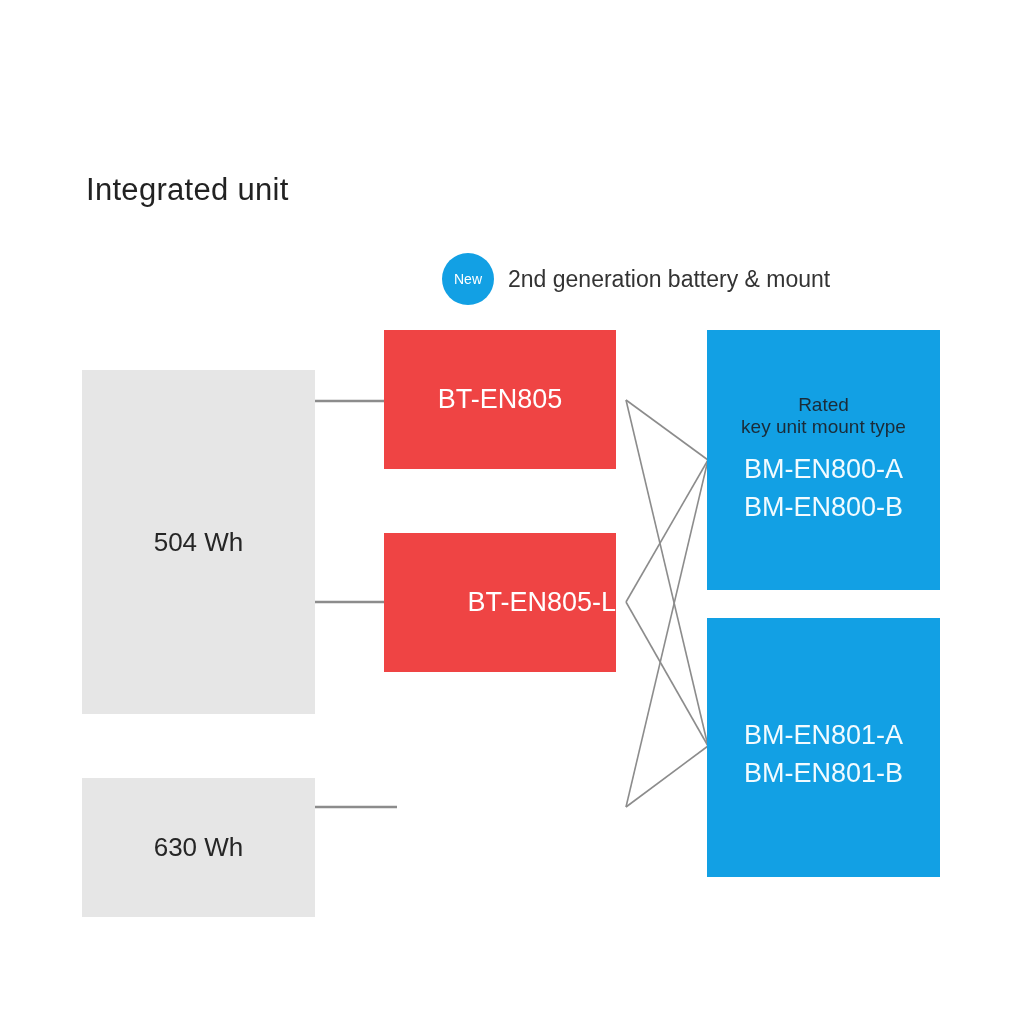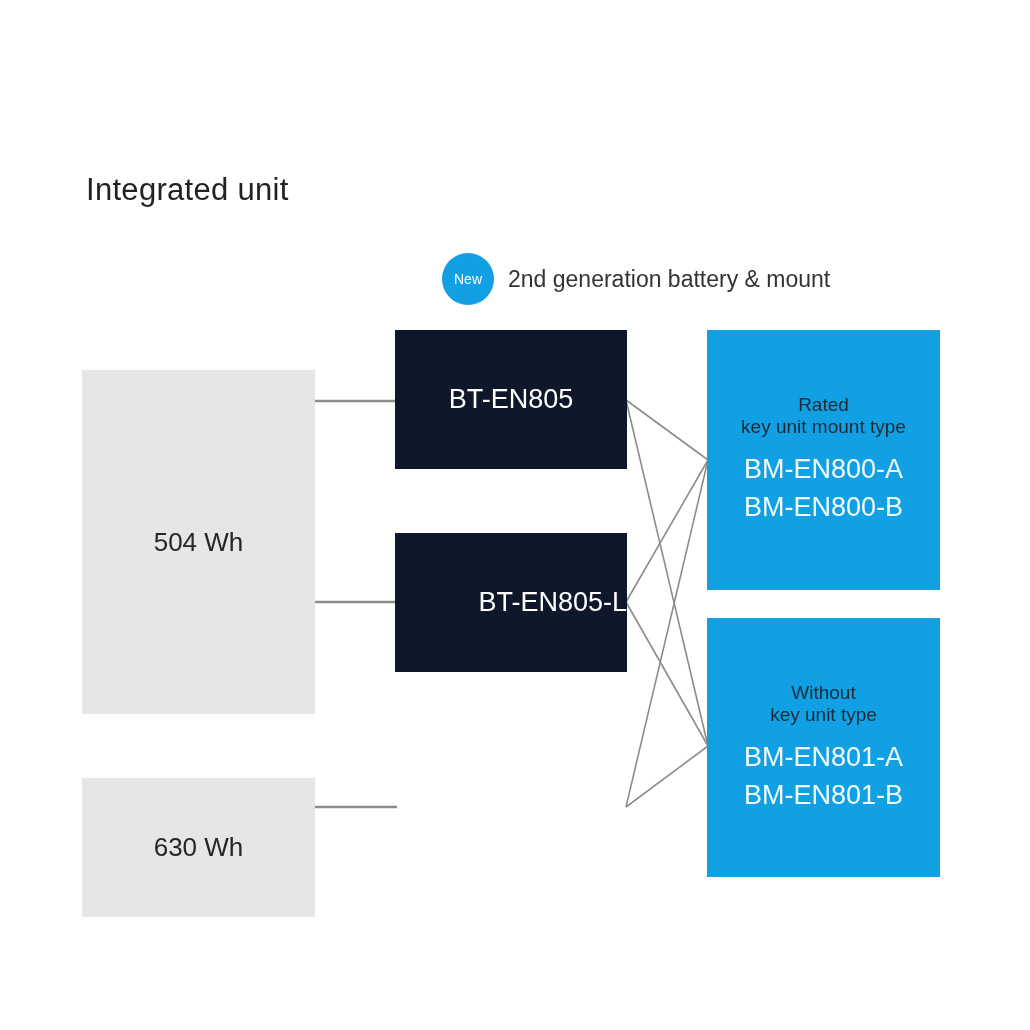--- a/index.html
+++ b/index.html
@@ -75,24 +75,24 @@
     left: 82px;
     width: 233px;
     background: #e6e6e6;
     color: #262626;
     font-size: 26px;
     margin-top: 40px;
   }
   .capacity-box-1 { top: 330px; height: 344px; }
   .capacity-box-2 { top: 738px; height: 139px; }
   .battery-box {
-    left: 395px;
+    left: 384px;
     width: 232px;
     height: 139px;
-    background: #0f172a;
+    background: #ef4444;
     color: #ffffff;
     font-size: 27px;
   }
   .battery-box-1 { top: 330px; }
   .battery-box-2 { top: 533px; justify-content: flex-end; }
   .battery-box-3 { top: 738px; }
   .mount-box {
     left: 707px;
     width: 233px;
     background: #12a0e4;
@@ -162,23 +162,19 @@
       <div>Rated</div>
       <div>key unit mount type</div>
     </div>
     <div class="mount-models">
       <div>BM-EN800-A</div>
       <div>BM-EN800-B</div>
     </div>
   </div>
 
   <div class="box mount-box mount-box-2">
-    <div class="mount-heading">
-      <div>Without</div>
-      <div>key unit type</div>
-    </div>
     <div class="mount-models">
       <div>BM-EN801-A</div>
       <div>BM-EN801-B</div>
     </div>
   </div>
 
 </div>
 
 </body></html>

